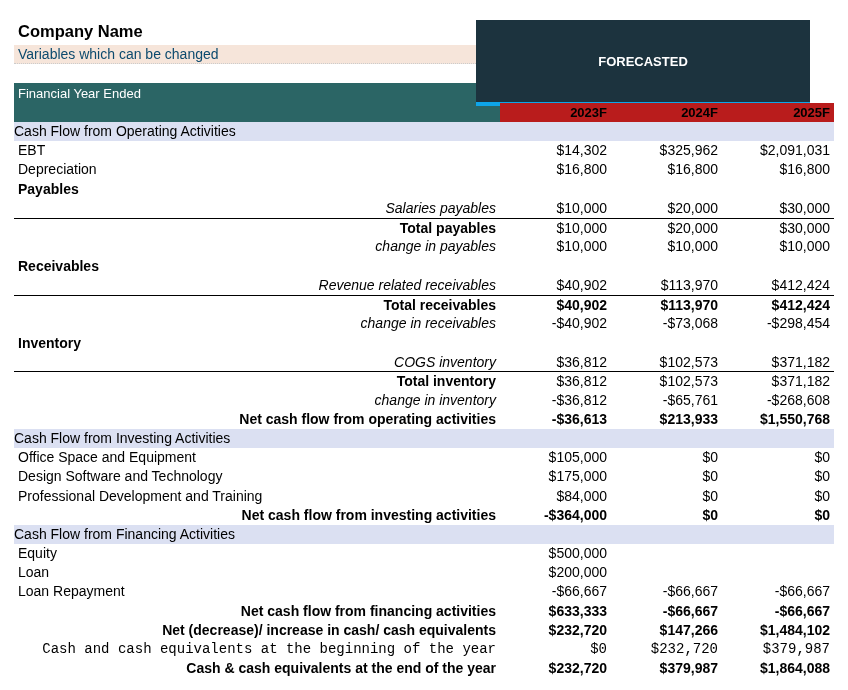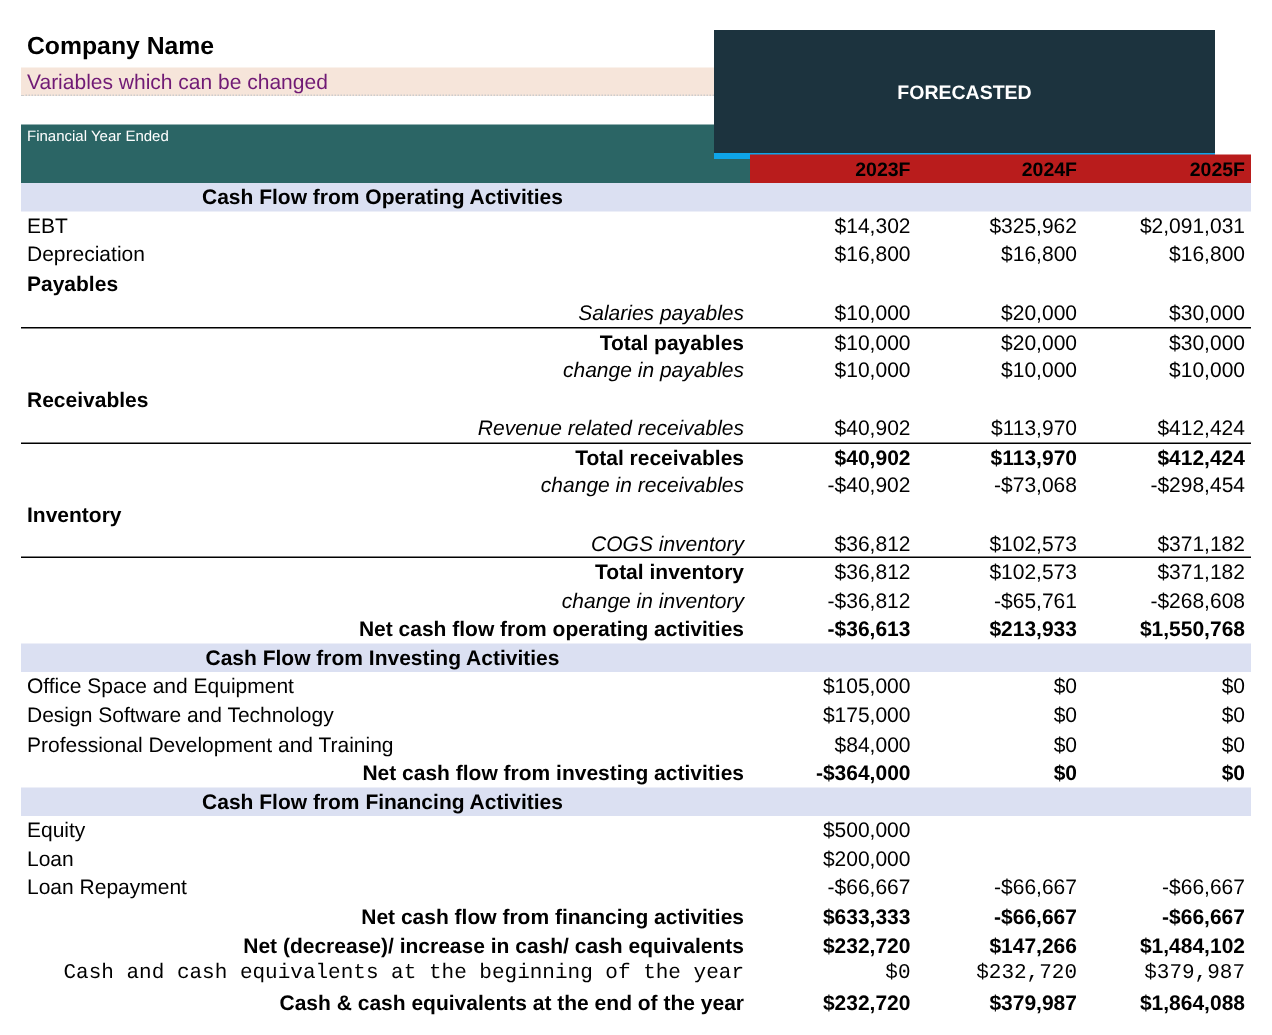--- a/index.html
+++ b/index.html
@@ -9,31 +9,31 @@
   .row { position: absolute; left: 0; width: 820px; height: 19px; }
   .cell { position: absolute; top: 0; height: 19px; line-height: 19px; white-space: nowrap; }
   .label { left: 4px; }
   .label-r { right: 338px; text-align: right; }
   .c1 { right: 227px; text-align: right; }
   .c2 { right: 116px; text-align: right; }
   .c3 { right: 4px; text-align: right; }
   .b { font-weight: bold; }
   .i { font-style: italic; }
   .band { background: #dbe0f2; }
-  .section-title { position: absolute; left: 0; width: 482px; text-align: center; font-weight: bold; top: 0; height: 19px; line-height: 19px; }
+  .section-title { position: absolute; left: 0; width: 482px; font-weight: normal; top: 0; height: 19px; line-height: 19px; }
   .topline { border-top: 1px solid #000; }
 
   
   .company { position: absolute; left: 4px; top: 22px; font-weight: bold; font-size: 16.5px; }
   .var-can { position: absolute; left: 0; top: 45px; width: 486px; height: 19px; background: #f6e5da;
-             color: #701a75; line-height: 19px; padding-left: 4px; box-sizing: border-box; border-bottom: 1px dotted #ccc; }
+             color: #0c4a6e; line-height: 19px; padding-left: 4px; box-sizing: border-box; border-bottom: 1px dotted #ccc; }
   .var-cannot { position: absolute; left: 0; top: 65px; width: 486px; height: 18px; line-height: 18px;
              padding-left: 4px; box-sizing: border-box; border-bottom: 1px solid #888; margin-top: 40px; }
   .fy { position: absolute; left: 0; top: 83px; width: 486px; height: 39px; background: #2b6565; color: #fff;
-        font-size: 10px; padding: 3px 4px; box-sizing: border-box; }
+        font-size: 13px; padding: 3px 4px; box-sizing: border-box; }
   .forecast { position: absolute; left: 462px; top: 20px; width: 334px; height: 82px; background: #1c333e;
               color: #fff; font-weight: bold; font-size: 13px; display: flex; align-items: center; justify-content: center;
               border-bottom: 4px solid #0ea5e9; }
   .years { position: absolute; left: 486px; top: 103px; width: 334px; height: 19px; background: #b91c1c; }
   .years .cell { font-weight: bold; font-size: 13px; }
   .years .y1 { right: 227px; }
   .years .y2 { right: 116px; }
   .years .y3 { right: 4px; }
 </style>
 </head>

